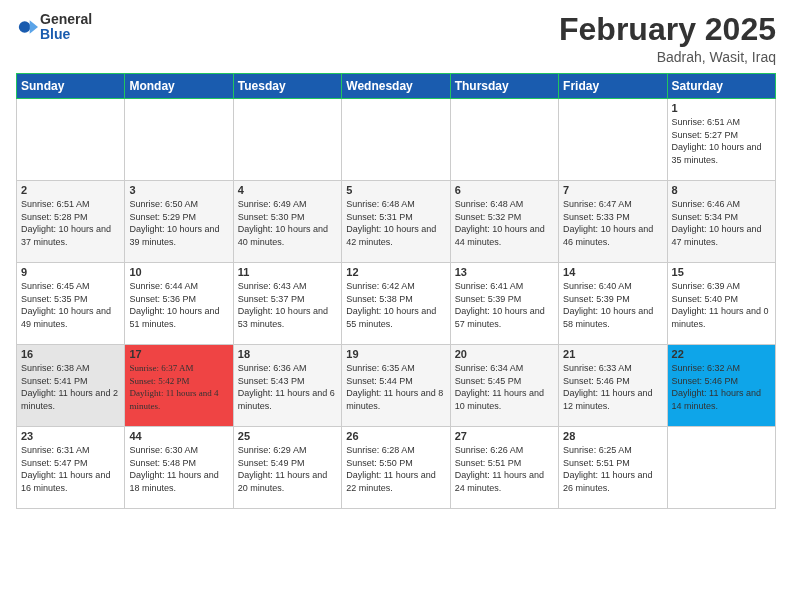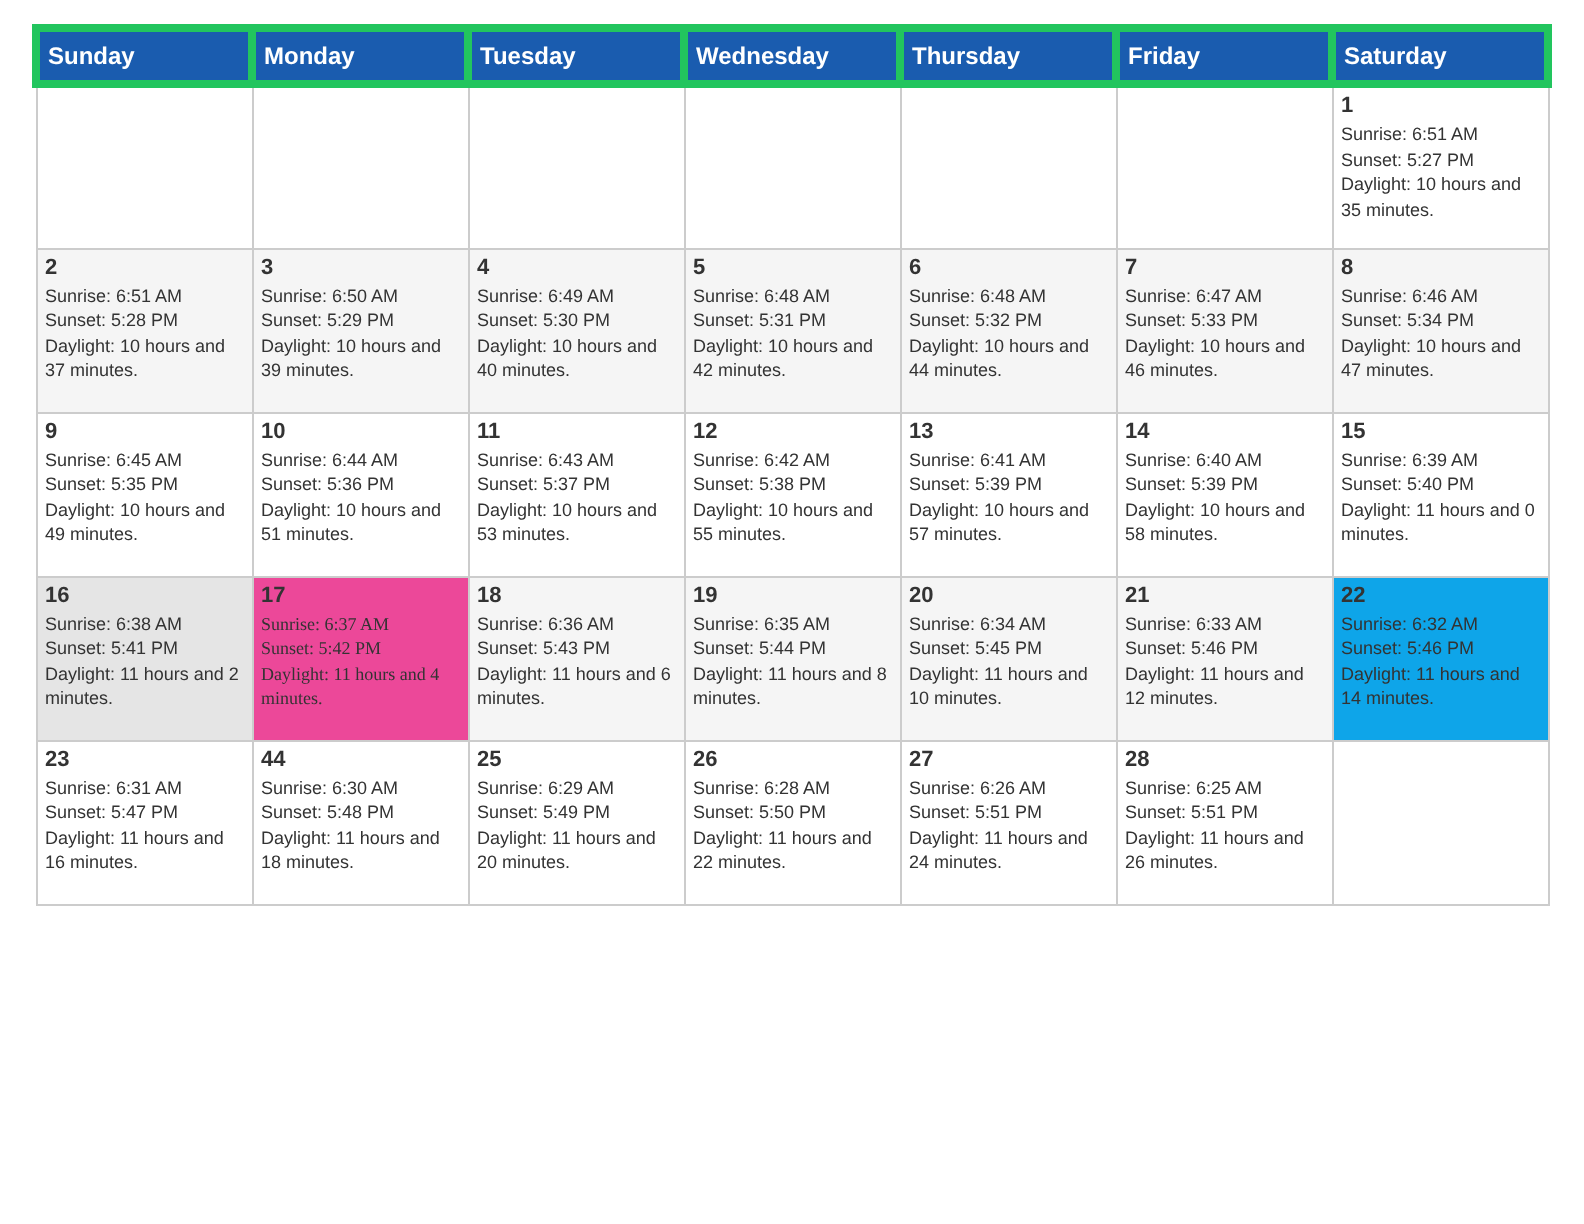--- a/index.html
+++ b/index.html
@@ -50,21 +50,21 @@
       border-collapse: collapse;
       border: 1px solid #ccc;
     }
     .calendar th {
       background-color: #1a5caf;
       color: #fff;
       font-size: 12px;
       font-weight: bold;
       padding: 5px 4px;
       text-align: left;
-      border: 4px solid #22c55e;
+      border: 1px solid #22c55e;
     }
     .calendar td {
       vertical-align: top;
       border: 1px solid #ccc;
       padding: 3px 4px;
       width: calc(100% / 7);
       height: 82px;
       font-size: 9.5px;
       color: #333;
       background: #fff;
@@ -84,20 +84,38 @@
       color: #333;
     }
     .empty-cell {
       background: #fff !important;
     }
   </style>
 </head>
 <body>
 
 <div class="page">
+  <div class="header">
+    <div class="logo">
+      <div style="display:flex;align-items:center;gap:2px;">
+        <svg class="logo-icon" viewBox="0 0 24 24" width="22" height="22">
+          <circle cx="8" cy="12" r="7" fill="#1a5caf"></circle>
+          <polygon points="14,4 24,12 14,20" fill="#5ba4e8"></polygon>
+        </svg>
+        <span style="display:flex;flex-direction:column;line-height:1.1;">
+          <span style="font-size:14px;font-weight:bold;color:#333;">General</span>
+          <span style="font-size:14px;font-weight:bold;color:#1a5caf;">Blue</span>
+        </span>
+      </div>
+    </div>
+    <div class="title-block">
+      <div class="month-title">February 2025</div>
+      <div class="location">Badrah, Wasit, Iraq</div>
+    </div>
+  </div>
 
   <table class="calendar">
     <thead>
       <tr>
         <th>Sunday</th>
         <th>Monday</th>
         <th>Tuesday</th>
         <th>Wednesday</th>
         <th>Thursday</th>
         <th>Friday</th>
@@ -207,21 +225,21 @@
 Daylight: 11 hours and 0 minutes.</div>
           </td>
         </tr>
         <tr>
           <td style="background: #e5e5e5;">
             <span class="day-number">16</span>
             <div class="day-info" style="white-space: pre-line;">Sunrise: 6:38 AM
 Sunset: 5:41 PM
 Daylight: 11 hours and 2 minutes.</div>
           </td>
-          <td style="background: #ec4899;">
+          <td style="background: #ef4444;">
             <span class="day-number">17</span>
             <div class="day-info" style="white-space: pre-line; font-family: Liberation Serif, serif;">Sunrise: 6:37 AM
 Sunset: 5:42 PM
 Daylight: 11 hours and 4 minutes.</div>
           </td>
           <td style="background: rgb(245, 245, 245);">
             <span class="day-number">18</span>
             <div class="day-info" style="white-space: pre-line;">Sunrise: 6:36 AM
 Sunset: 5:43 PM
 Daylight: 11 hours and 6 minutes.</div>

